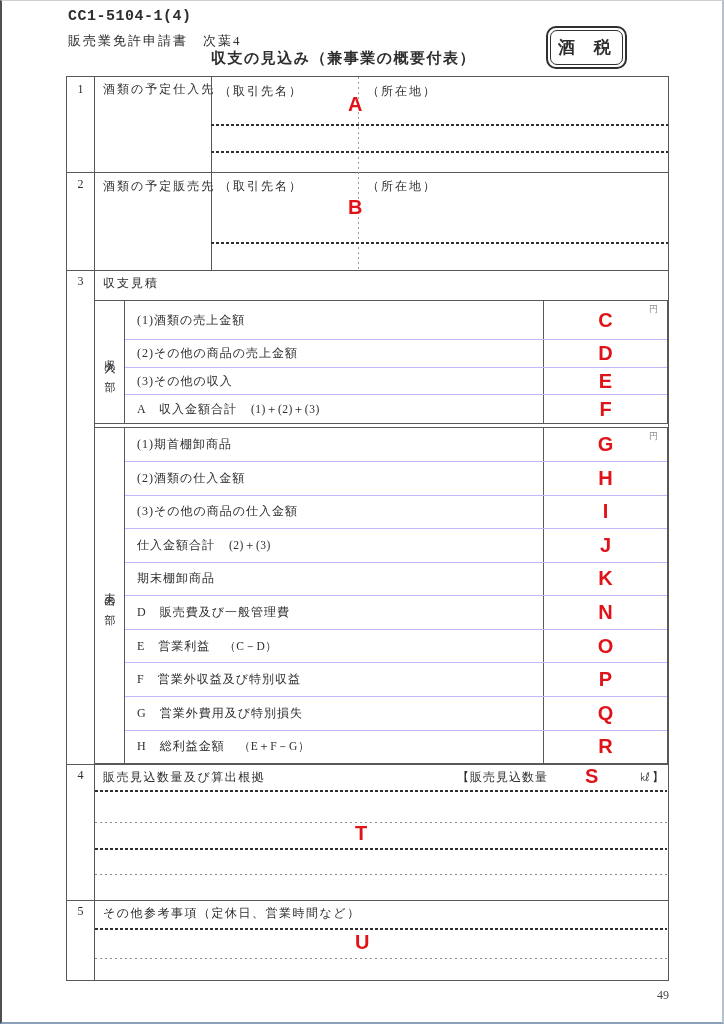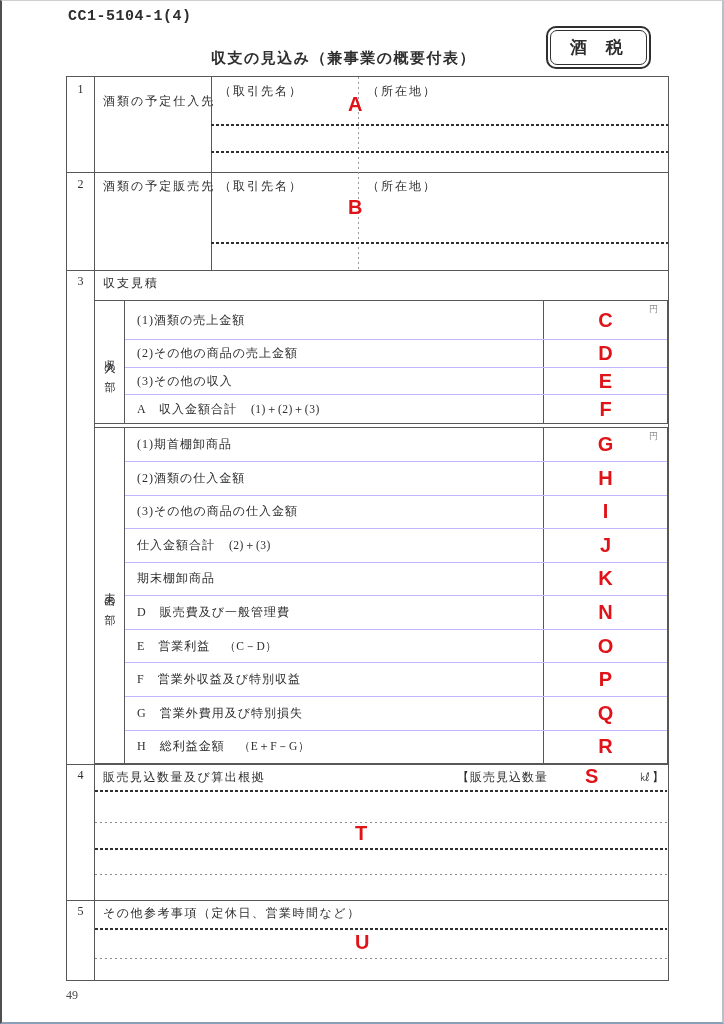--- a/index.html
+++ b/index.html
@@ -8,21 +8,21 @@
     font-family:"Liberation Serif","DejaVu Serif",serif; color:#2e2e2e;
     box-sizing:border-box;
     border-left:2px solid #4f4f4f; border-bottom:2px solid #8aa0b8;
     border-right:2px solid #b7c0cb; border-top:1px solid #cfcfcf;
     overflow:hidden;
   }
   .form-code { position:absolute; left:66px; top:7px; font-family:"Liberation Mono","DejaVu Sans Mono",monospace; font-size:15px; font-weight:bold; letter-spacing:0.5px; }
   .form-name { position:absolute; left:66px; top:31px; font-size:13px; letter-spacing:2px; }
   .form-title { position:absolute; left:40px; width:603px; top:48px; text-align:center; font-size:15px; font-weight:bold; letter-spacing:1.5px; font-family:Liberation Serif, serif; }
   .stamp { position:absolute; left:544px; top:25px; border:2px solid #2f2f2f; border-radius:10px; padding:2px; background:#fff; }
-  .stamp-inner { border:1.5px solid #2f2f2f; border-radius:7px; padding:5px 16px; font-size:17px; font-weight:bold; letter-spacing:7px; text-indent:3px; white-space:nowrap; font-family:"Liberation Sans","DejaVu Sans",sans-serif; }
+  .stamp-inner { border:1.5px solid #2f2f2f; border-radius:7px; padding:5px 4px; font-size:17px; font-weight:bold; letter-spacing:7px; text-indent:3px; white-space:nowrap; font-family:"Liberation Sans","DejaVu Sans",sans-serif; }
 
   .tbl { position:absolute; left:64px; top:75px; width:603px; height:905px; border:1px solid #585858; box-sizing:border-box; font-size:12px; }
   .numcol-line { position:absolute; left:27px; top:0; bottom:0; width:0; border-left:1px solid #585858; }
   .hline { position:absolute; left:0; right:0; height:0; border-top:1px solid #585858; }
   .vline { position:absolute; width:0; border-left:1px solid #585858; }
   .rownum { position:absolute; left:0; width:27px; text-align:center; font-size:12px; }
   .rowlabel { position:absolute; left:36px; letter-spacing:2px; white-space:nowrap; }
   .colhead { position:absolute; letter-spacing:2px; white-space:nowrap; }
 
   
@@ -43,43 +43,44 @@
   .irow { position:relative; display:flex; align-items:center; padding-left:12px; box-sizing:border-box; }
   .irow + .irow { border-top:1px solid #c4b5fd; }
   .irow.grow { flex:1; }
   .h38 { height:38px; } .h28 { height:28px; } .h27 { height:27px; } .h33 { height:33px; }
   .ilabel { letter-spacing:1px; white-space:nowrap; }
   .iformula { margin-left:14px; font-size:11.5px; letter-spacing:0.5px; white-space:nowrap; }
   .val { position:absolute; right:0; top:0; bottom:0; width:123px; border-left:1px solid #585858; display:flex; align-items:center; justify-content:center; }
   .val .marker { position:static; }
   .yen { position:absolute; right:9px; top:2px; font-size:9px; color:#8d8d8d; }
 
-  .pageno { position:absolute; left:64px; width:603px; top:987px; text-align:left; font-size:12px; color:#4a4a4a; }
+  .pageno { position:absolute; left:64px; width:603px; top:987px; text-align:right; font-size:12px; color:#4a4a4a; }
 </style>
 </head>
 <body>
 
 <div class="sheet">
 
   <div class="form-code">CC1-5104-1(4)</div>
+  <div class="form-name">販売業免許申請書　次葉4</div>
   <div class="form-title">収支の見込み（兼事業の概要付表）</div>
   <div class="stamp">
     <div class="stamp-inner">酒 税</div>
   </div>
 
   <div class="tbl">
     <div class="numcol-line"></div>
 
     <div class="hline" style="top:95px"></div>
     <div class="hline" style="top:193px"></div>
     <div class="hline" style="top:687px"></div>
     <div class="hline" style="top:823px"></div>
 
     <div class="rownum" style="top:5px">1</div>
-    <div class="rowlabel" style="top:16px">酒類の予定仕入先</div>
+    <div class="rowlabel" style="top:4px">酒類の予定仕入先</div>
     <div class="vline" style="left:144px; top:0; height:193px"></div>
     <div class="colhead" style="left:152px; top:6px">（取引先名）</div>
     <div class="colhead" style="left:300px; top:6px">（所在地）</div>
     <div class="dot-vert" style="left:291px; top:0; height:193px"></div>
     <div class="dot-heavy" style="left:144px; right:0; top:47px"></div>
     <div class="dot-heavy" style="left:144px; right:0; top:74px"></div>
     <div class="marker" style="left:281px; top:16px">A</div>
 
     <div class="rownum" style="top:100px">2</div>
     <div class="rowlabel" style="top:101px">酒類の予定販売先</div>

